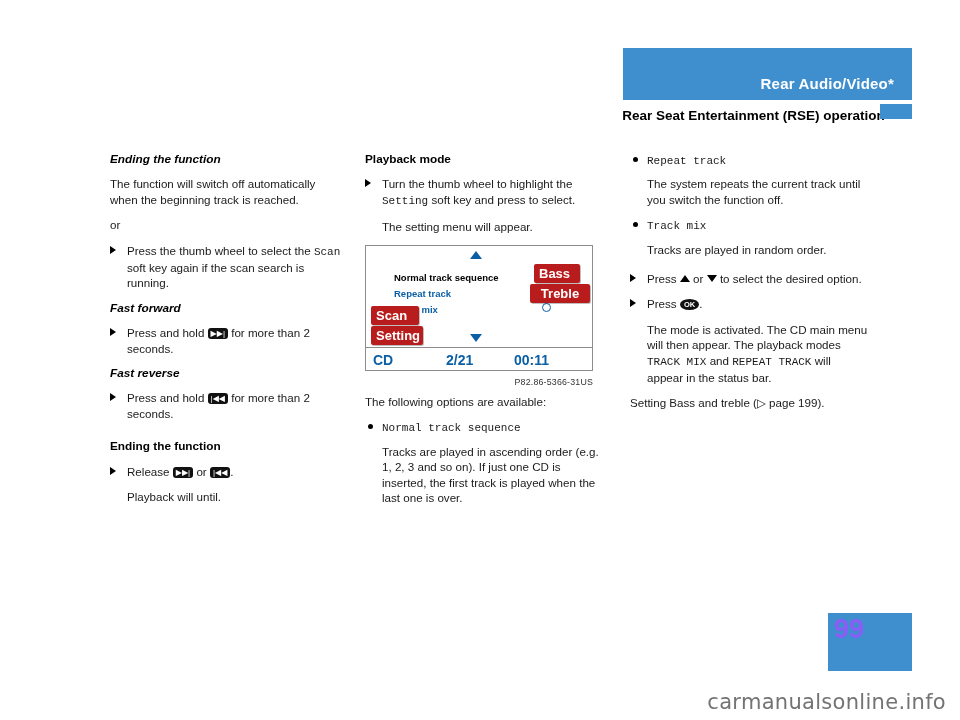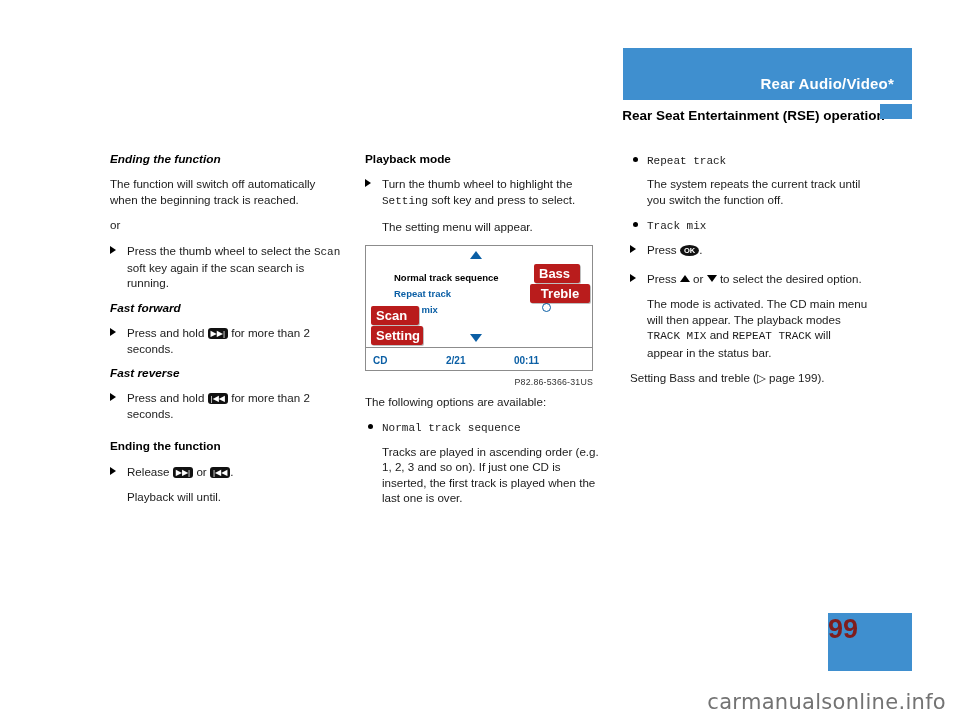--- a/index.html
+++ b/index.html
@@ -63,24 +63,25 @@
     top: 613px;
     width: 84px;
     height: 58px;
     background: #3f8fcf;
   }
   .pagenum-text {
     position: absolute;
     left: 828px;
     top: 614px;
     width: 84px;
-    color: #7f1d1d;
+    color: #8b5cf6;
     font-size: 27px;
     font-weight: bold;
     text-align: left;
+    padding-left: 6px;
     box-sizing: border-box;
   }
 
   
   .col {
     position: absolute;
     top: 152px;
     width: 232px;
     font-size: 11.6px;
     line-height: 15.4px;
@@ -252,21 +253,21 @@
   .statusbar {
     position: absolute;
     left: 0; right: 0; bottom: 0;
     height: 22px;
     border-top: 1px solid #8c8c8c;
     background: #fff;
   }
   .sb-item {
     position: absolute;
     top: 5px;
-    font-size: 10px;
+    font-size: 14px;
     color: #0b5fa5;
     font-weight: bold;
   }
   .sb-cd { left: 7px; }
   .sb-track { left: 80px; }
   .sb-time { left: 148px; }
 
   .fig-cap {
     font-size: 8.8px;
     color: #333;
@@ -392,34 +393,35 @@
     <div class="dot-item">
       <span class="dot"></span>
       <span class="mono">Repeat track</span>
     </div>
     <p class="sub">The system repeats the current track until you switch the function off.</p>
 
     <div class="dot-item">
       <span class="dot"></span>
       <span class="mono">Track mix</span>
     </div>
-
-    <div class="tri-item">
-      <span class="tri"></span>
-      <span>Press</span>
-      <span class="okglyph">OK</span><span>.</span>
-    </div>
+    <p class="sub">Tracks are played in random order.</p>
 
     <div class="tri-item" style="margin-top:14px">
       <span class="tri"></span>
       <span>Press</span>
       <span class="updn up"></span>
       <span>or</span>
       <span class="updn dn"></span>
       <span>to select the desired option.</span>
+    </div>
+
+    <div class="tri-item">
+      <span class="tri"></span>
+      <span>Press</span>
+      <span class="okglyph">OK</span><span>.</span>
     </div>
 
     <p class="sub">
       <span>The mode is activated. The CD main menu will then appear. The playback modes</span>
       <span class="mono">TRACK MIX</span>
       <span>and</span>
       <span class="mono">REPEAT TRACK</span>
       <span>will appear in the status bar.</span>
     </p>
 

